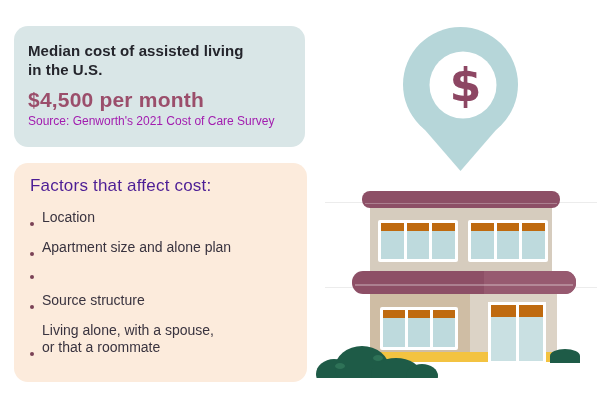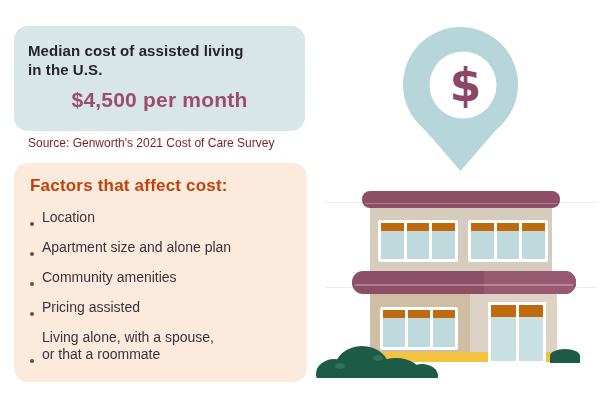--- a/index.html
+++ b/index.html
@@ -5,39 +5,38 @@
   * { margin:0; padding:0; box-sizing:border-box; }
   html,body { background:#ffffff; }
   #page {
     position:relative; width:600px; height:400px; background:#ffffff;
     font-family:"Liberation Sans", sans-serif; overflow:hidden;
   }
 
   
   .card { position:absolute; border-radius:14px; }
   #cost-card {
-    left:14px; top:26px; width:291px; height:105px;
+    left:14px; top:26px; width:291px; height:121px;
     background:#d9e6e7; padding:15px 14px 0 14px;
   }
   #cost-title {
     font-size:15px; line-height:1.28; font-weight:700; color:#24252c;
     white-space:pre-line; letter-spacing:.1px;
   }
   #cost-amount {
     margin-top:9px; font-size:21px; font-weight:600; color:#9b4e6b;
     letter-spacing:.2px;
-    text-align:center;
-  }
-  #cost-source { margin-top:24px; font-size:12px; color:#7f1d1d; }
+  }
+  #cost-source { margin-top:2px; font-size:12px; color:#a21caf; }
 
   #factors-card {
     left:14px; top:163px; width:293px; height:219px;
     background:#fcebdc; padding:13px 14px 0 16px;
   }
-  #factors-heading { font-size:17px; font-weight:700; color:#c2410c; letter-spacing:.2px; }
+  #factors-heading { font-size:17px; font-weight:400; color:#4c1d95; letter-spacing:.2px; }
   #factors-list { list-style:none; margin-top:13px; }
   #factors-list li {
     display:flex; align-items:flex-end; margin-bottom:13px;
     font-size:14px; line-height:1.22; color:#39333f;
   }
   .dot {
     width:4px; height:4px; border-radius:50%; background:#7a4256;
     margin:6px 8px 0 0; flex:none;
   }
   .factor-text { white-space:pre-line; }
@@ -120,25 +119,24 @@
       <li>
           <span class="dot"></span>
           <span class="factor-text">Location</span>
         </li>
       <li>
           <span class="dot"></span>
           <span class="factor-text">Apartment size and alone plan</span>
         </li>
       <li>
           <span class="dot"></span>
-          <span class="factor-text">Community amenities</span>
-        </li>
-      <li>
-          <span class="dot"></span>
-          <span class="factor-text">Pricing assisted</span>
+        </li>
+      <li>
+          <span class="dot"></span>
+          <span class="factor-text">Source structure</span>
         </li>
       <li>
           <span class="dot"></span>
           <span class="factor-text">Living alone, with a spouse,
 or that a roommate</span>
         </li>
     </ul>
   </div>
 
   <div class="horizon" style="left:325px; top:202px; width:272px;"></div>

